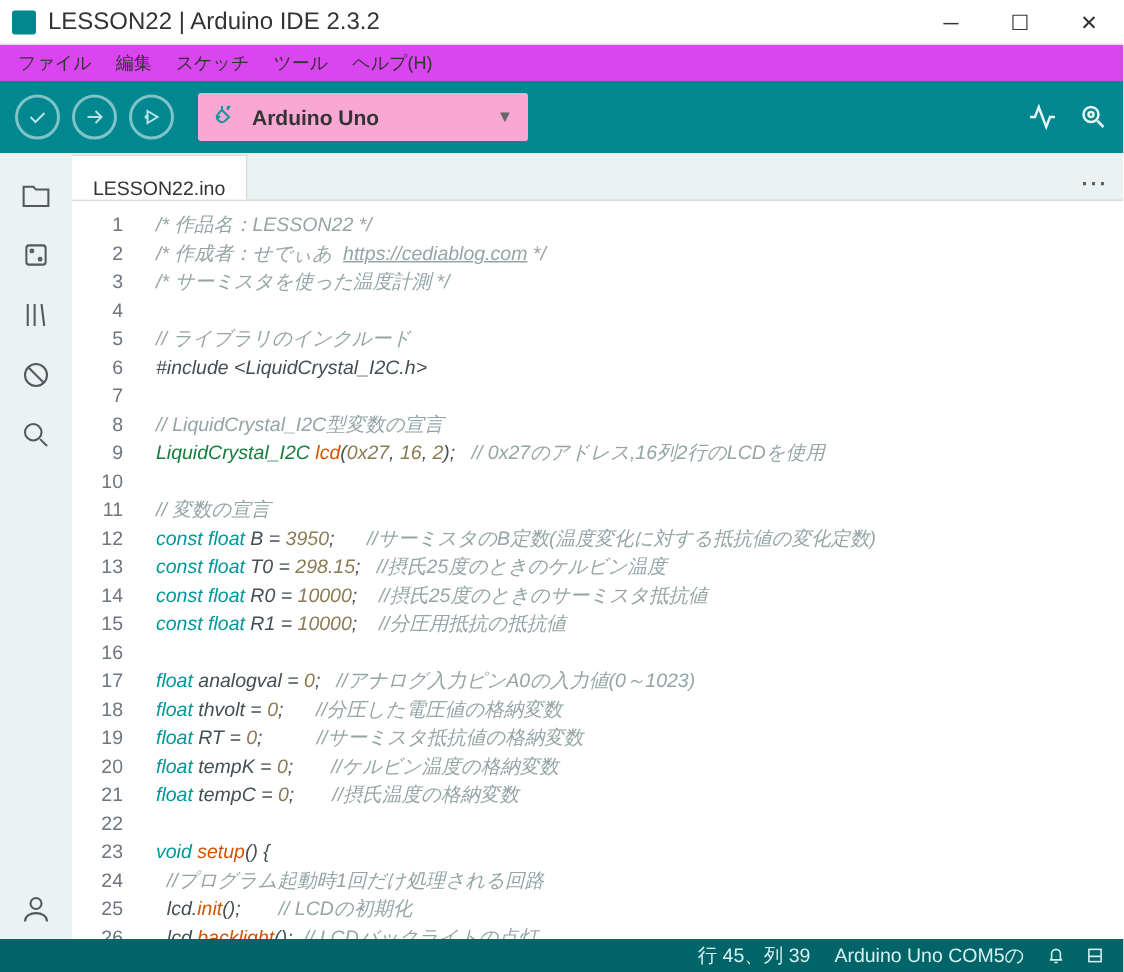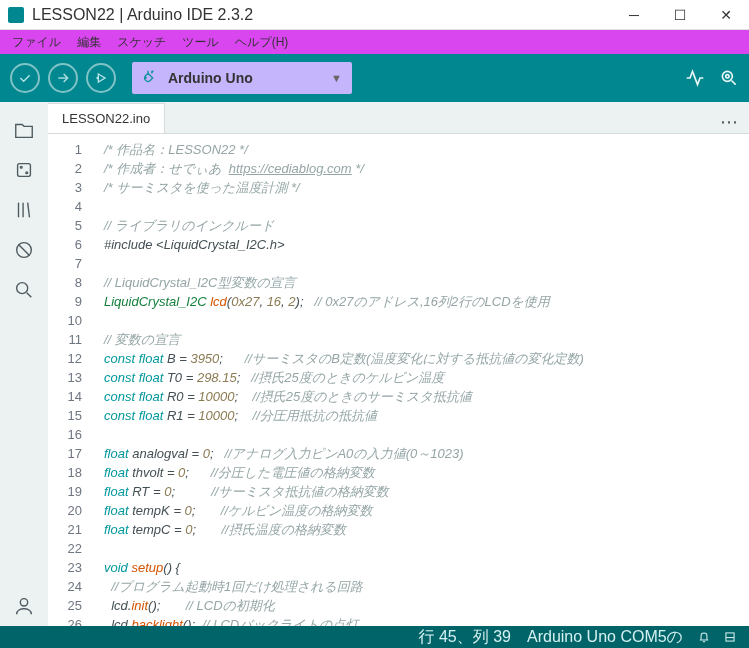--- a/index.html
+++ b/index.html
@@ -10,58 +10,58 @@
 .titlebar .title { font-size: 16px; color: #333; flex: 1; }
 .titlebar .win-controls { display: flex; }
 .titlebar .win-btn { width: 46px; height: 30px; display: flex; align-items: center; justify-content: center; font-size: 14px; color: #333; cursor: pointer; }
 
 .menubar { height: 24px; background: #d946ef; display: flex; align-items: center; padding: 0 4px; }
 .menubar .menu-item { padding: 2px 8px; font-size: 12px; color: #333; cursor: pointer; }
 
 .toolbar { height: 48px; background: #00878F; display: flex; align-items: center; padding: 0 10px; }
 .toolbar .tool-btn { width: 30px; height: 30px; border-radius: 50%; border: 2px solid #7fc3c7; margin-right: 8px; display: flex; align-items: center; justify-content: center; cursor: pointer; color: #fff; }
 .toolbar .tool-btn svg { width: 16px; height: 16px; fill: none; stroke: #b6e4e7; stroke-width: 2; }
-.toolbar .board-selector { margin-left: 8px; background: #c4b5fd; height: 32px; width: 220px; border-radius: 2px; display: flex; align-items: center; padding: 0 10px; cursor: pointer; }
+.toolbar .board-selector { margin-left: 8px; background: #f9a8d4; height: 32px; width: 220px; border-radius: 2px; display: flex; align-items: center; padding: 0 10px; cursor: pointer; }
 .toolbar .board-selector .plug-icon { margin-right: 10px; color: #129499; }
 .toolbar .board-selector .board-name { flex: 1; font-weight: bold; font-size: 14px; color: #333; }
 .toolbar .board-selector .chevron { color: #666; font-size: 11px; }
 .toolbar .spacer { flex: 1; }
 .toolbar .right-icons { display: flex; gap: 14px; color: #e6f5f5; }
 .toolbar .right-icon { cursor: pointer; display: flex; align-items: center; }
 
 .main-area { flex: 1; display: flex; overflow: hidden; }
 
 .sidebar { width: 48px; background: #ECF1F1; display: flex; flex-direction: column; align-items: center; padding-top: 8px; }
 .sidebar .side-icon { width: 48px; height: 40px; display: flex; align-items: center; justify-content: center; cursor: pointer; color: #4e5b61; }
 .sidebar .side-icon svg { width: 22px; height: 22px; fill: none; stroke: currentColor; stroke-width: 1.5; }
 .sidebar .side-spacer { flex: 1; }
 
 .editor-area { flex: 1; display: flex; flex-direction: column; overflow: hidden; }
 .tab-bar { height: 32px; background: #ECF1F1; display: flex; align-items: flex-end; border-bottom: 1px solid #d6dbdb; }
-.tab { background: #fff; height: 30px; padding: 0 14px; display: flex; align-items: center; font-size: 13px; color: #333; border-right: 1px solid #d6dbdb; border-top: 1px solid #d6dbdb; cursor: pointer; }
+.tab { background: #fff; height: 30px; padding: 0 14px; display: flex; align-items: flex-end; font-size: 13px; color: #333; border-right: 1px solid #d6dbdb; border-top: 1px solid #d6dbdb; cursor: pointer; }
 .tab-actions { margin-left: auto; padding: 0 10px; color: #555; cursor: pointer; font-size: 18px; letter-spacing: 1px; }
 
 .code-area { flex: 1; display: flex; overflow: hidden; background: #fff; font-family: Consolas, "Courier New", monospace; font-size: 13px; line-height: 19px; }
 .gutter { width: 48px; text-align: right; color: #6e7681; padding-top: 6px; user-select: none; }
 .gutter div { padding-right: 14px; }
 .code { flex: 1; padding-top: 6px; overflow: hidden; white-space: pre; font-style: italic; }
 .code .line { padding-left: 8px; }
 
 .c-comment { color: #95a5a6; }
 .c-keyword { color: #00979C; }
 .c-macro   { color: #434f54; }
 .c-include-path { color: #434f54; }
 .c-link    { color: #95a5a6; text-decoration: underline; }
 .c-classuse{ color: #15803d; }
 .c-ident   { color: #434f54; }
 .c-number  { color: #8a7b52; }
 .c-func    { color: #d35400; }
 .c-paren   { color: #434f54; }
 
-.statusbar { height: 22px; background: #006468; display: flex; align-items: center; justify-content: flex-end; padding: 0 6px; font-size: 16px; color: #d5f1f1; }
+.statusbar { height: 22px; background: #006468; display: flex; align-items: center; justify-content: flex-end; padding: 0 6px; font-size: 13px; color: #d5f1f1; }
 .statusbar .status-segment { padding: 0 8px; cursor: default; }
 .statusbar .status-icon { padding: 0 6px; cursor: pointer; display: flex; align-items: center; }
 .statusbar .status-icon svg { width:14px; height:14px; fill:none; stroke: #d5f1f1; stroke-width:1.8; }
 </style>
 </head>
 <body>
 
 <div class="titlebar">
   <div class="app-icon"></div>
   <div class="title">LESSON22 | Arduino IDE 2.3.2</div>

